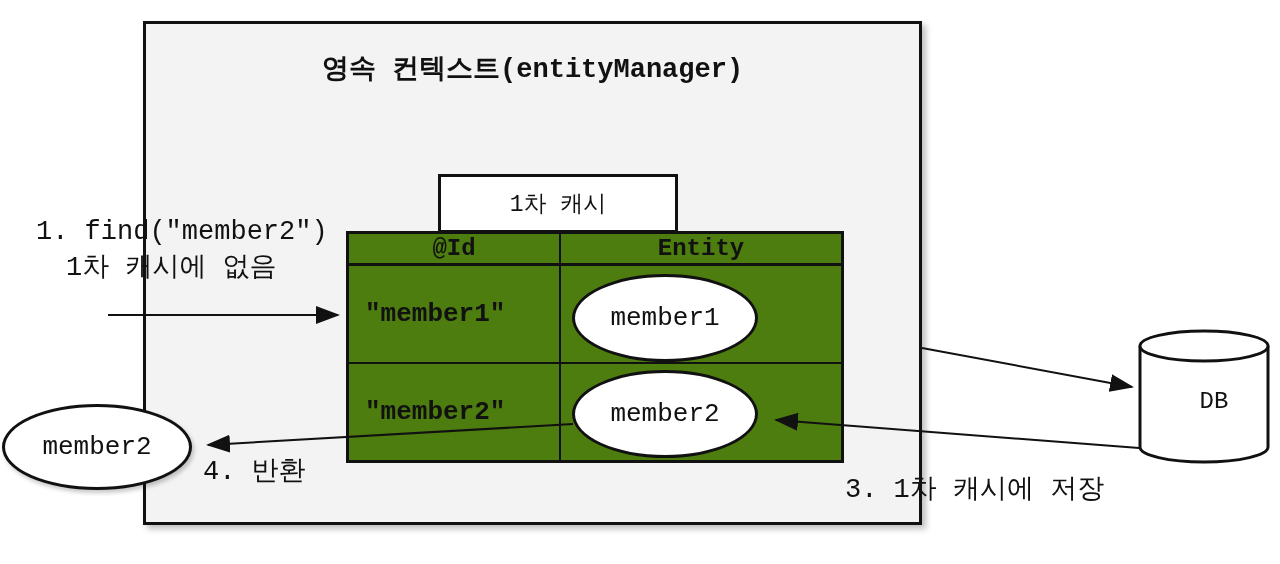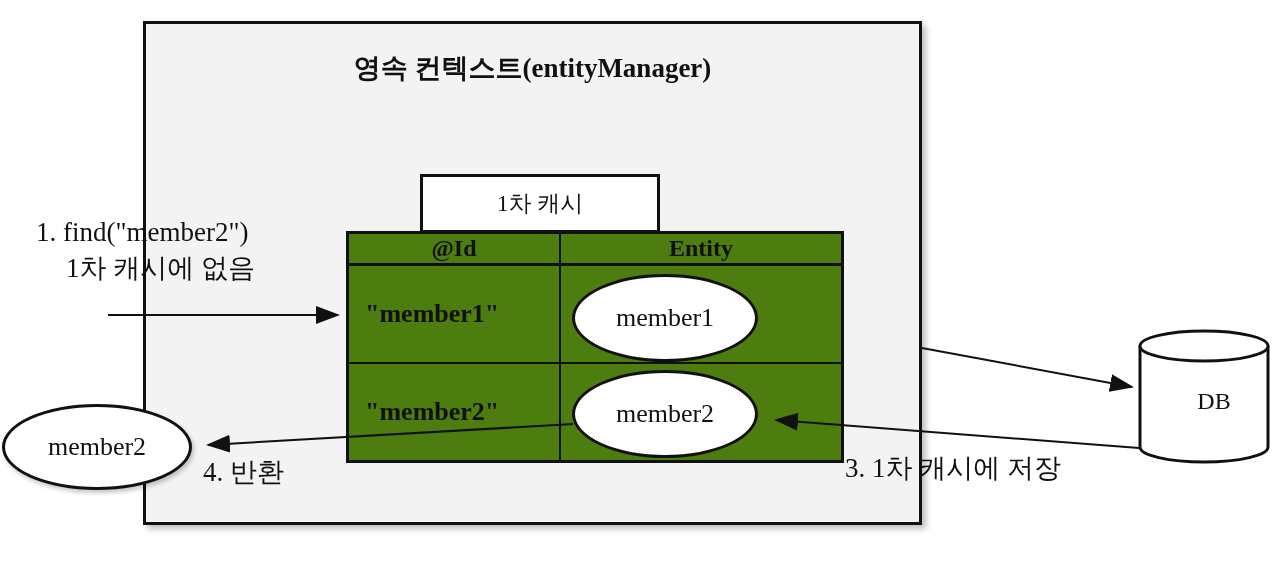--- a/index.html
+++ b/index.html
@@ -1,38 +1,38 @@
 <!DOCTYPE html>
 <html><head>
 <meta charset="utf-8">
 <style>
   html,body{margin:0;padding:0;background:#ffffff;}
   .canvas{
     position:relative;
     width:1280px;height:564px;
     background:#ffffff;
-    font-family:Liberation Serif, serif;
+    font-family:Liberation Mono, monospace;
     color:#111;
     overflow:hidden;
   }
   
   .context-box{
     position:absolute;left:143px;top:21px;width:779px;height:504px;
     background:#f3f3f3;border:3px solid #111;box-sizing:border-box;
     box-shadow:4px 4px 6px rgba(0,0,0,0.25);
     z-index:1;
   }
   .context-title{
     position:absolute;left:143px;top:50px;width:779px;
     text-align:center;font-size:27px;font-weight:bold;
     z-index:2;
   }
   
   .cache-label-box{
-    position:absolute;left:420px;top:174px;width:240px;height:59px;
+    position:absolute;left:438px;top:174px;width:240px;height:59px;
     background:#fff;border:3px solid #111;box-sizing:border-box;
     display:flex;align-items:center;justify-content:center;
     font-size:23px;z-index:2;
   }
   
   .cache-table{
     position:absolute;left:346px;top:231px;width:498px;height:232px;
     background:#4d7c0f;border:3px solid #111;box-sizing:border-box;
     display:grid;grid-template-columns:212px 1fr;grid-template-rows:32px 98px 1fr;
     z-index:3;
@@ -63,21 +63,21 @@
     font-size:26px;z-index:5;
     box-shadow:2px 3px 4px rgba(0,0,0,0.22);
   }
   
   .arrow-layer{position:absolute;left:0;top:0;width:1280px;height:564px;z-index:6;pointer-events:none;}
   
   .annotation{position:absolute;font-size:27px;line-height:36px;z-index:7;white-space:nowrap;}
   .step1{left:36px;top:214px;}
   .step1 .indent{padding-left:30px;}
   .step2{left:957px;top:297px;}
-  .step3{left:845px;top:450px;}
+  .step3{left:845px;top:472px;}
   .step4{left:203px;top:454px;}
   .db-label{
     position:absolute;left:1140px;top:388px;width:148px;text-align:center;
     font-size:24px;z-index:9;
   }
   
   .border-overlay{
     position:absolute;left:143px;top:212px;width:3px;height:86px;background:#111;z-index:8;
   }
 </style>

